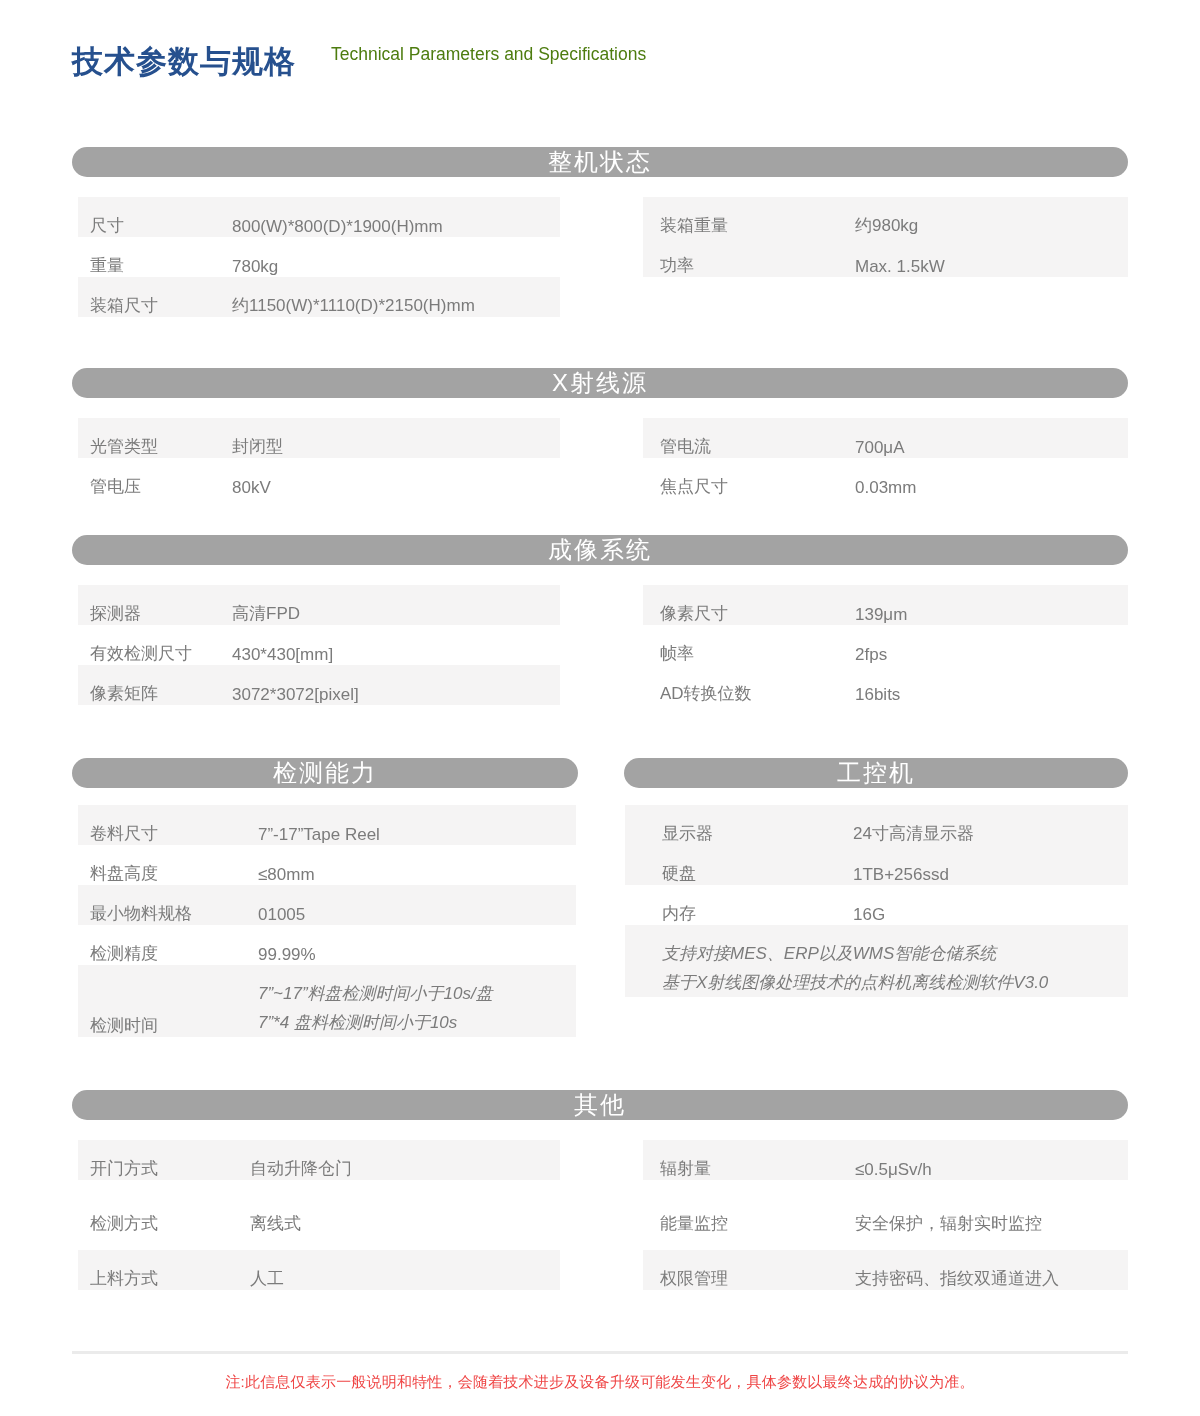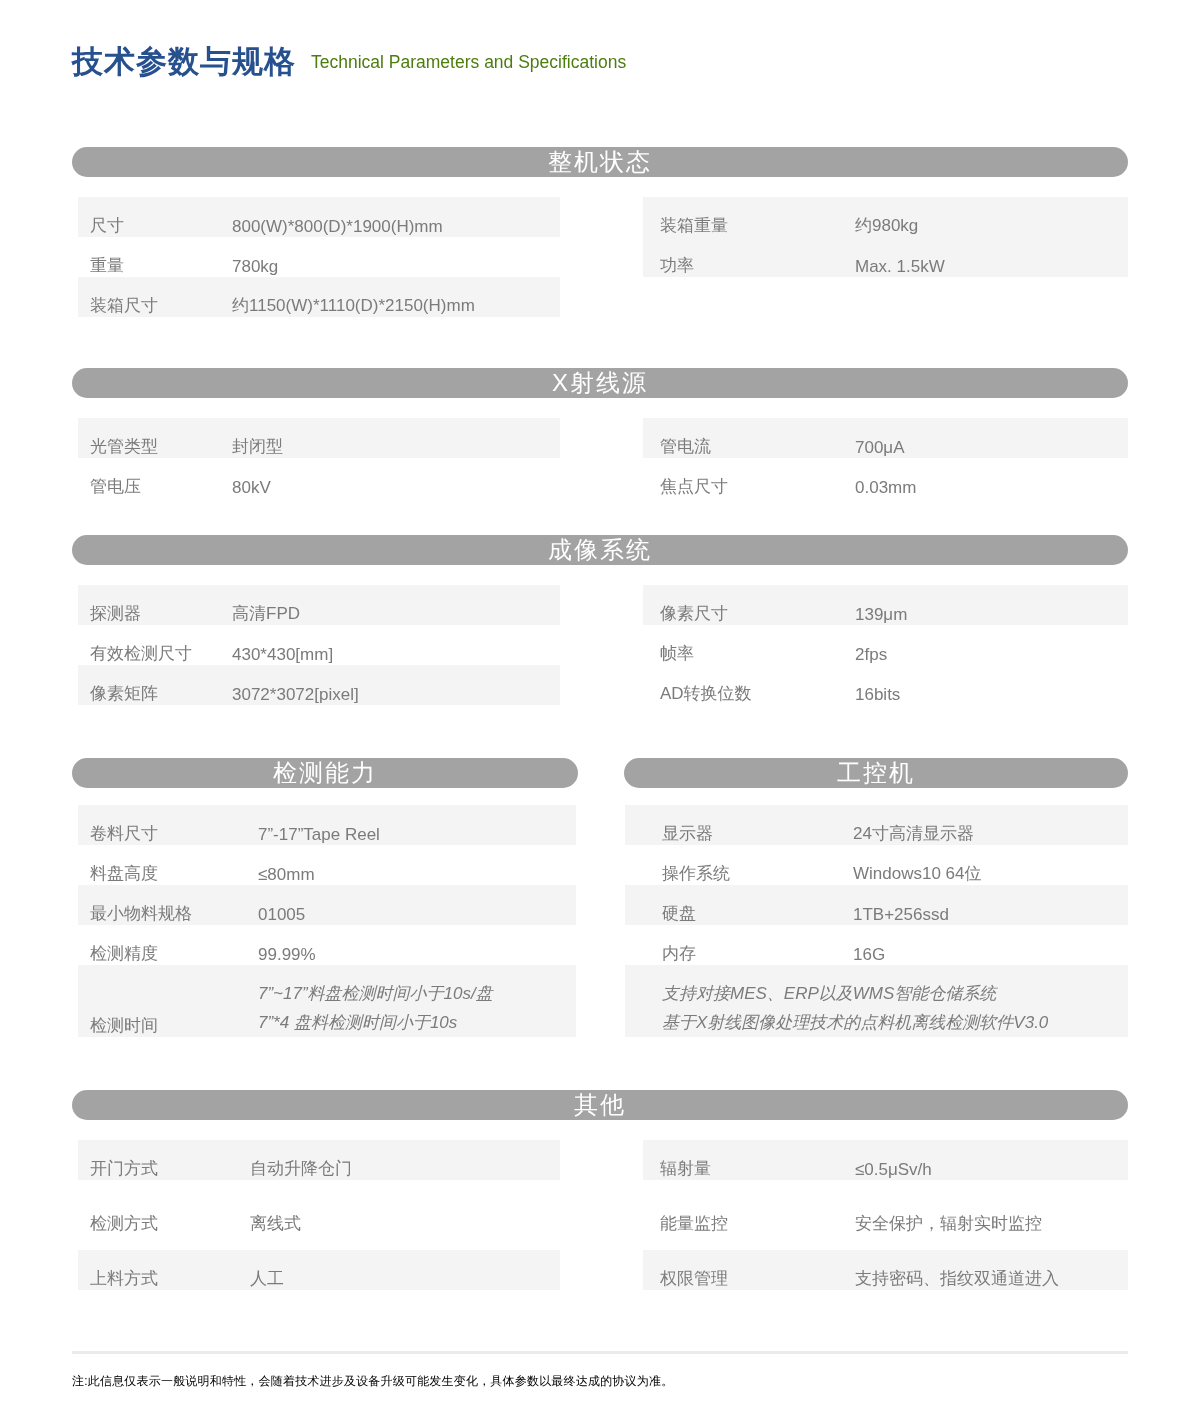--- a/index.html
+++ b/index.html
@@ -6,21 +6,21 @@
   html,body { background:#ffffff; }
   body {
     width:1200px; height:1416px;
     font-family:"Liberation Sans","DejaVu Sans",sans-serif;
     color:#7b7b7b;
     overflow:hidden;
   }
   .page { padding:44px 72px 0 72px; width:1200px; }
 
   
-  .title-row { display:flex; align-items:center; margin-bottom:67px; }
+  .title-row { display:flex; align-items:flex-start; margin-bottom:67px;gap:20px; }
   .title-zh { font-size:31px; line-height:36px; font-weight:700; color:#26508e; letter-spacing:1px; }
   .title-en { font-size:17.5px; font-weight:400; color:#4d7c0f; margin-left:15px; }
 
   
   .bar {
     height:30px; background:#a3a3a3; border-radius:15px;
     display:flex; align-items:center; justify-content:center;
     color:#ffffff; font-size:24px; letter-spacing:2px;
     margin-bottom:20px;
   }
@@ -59,21 +59,21 @@
   .ipc .lbl { width:191px; }
   .row.tall { height:72px; }
   .multiline { display:flex; flex-direction:column; justify-content:center; }
   .multiline .line { line-height:29px; white-space:nowrap;font-style:italic; }
 
   
   .sec-others .row { margin-bottom:15px; }
 
   
   .divider { margin-top:46px; height:3px; background:#ebebeb; width:1056px; }
-  .note { margin-top:19px; font-size:12px; color:#000000; letter-spacing:0.2px; }
+  .note { margin-top:19px; font-size:15px; color:#ef4444; letter-spacing:0.2px;text-align:center; }
 </style>
 </head>
 <body>
 
 <div class="page">
 
   <div class="title-row">
     <span class="title-zh">技术参数与规格</span>
     <span class="title-en">Technical Parameters and Specifications</span>
   </div>
@@ -205,24 +205,20 @@
         </div>
       </div>
       <div class="half-r ipc">
         <div class="bar">
           <span>工控机</span>
         </div>
         <div class="row shaded">
           <span class="lbl">显示器</span>
           <span class="val">24寸高清显示器</span>
         </div>
-        <div class="row">
-          <span class="lbl">操作系统</span>
-          <span class="val">Windows10 64位</span>
-        </div>
         <div class="row shaded">
           <span class="lbl">硬盘</span>
           <span class="val">1TB+256ssd</span>
         </div>
         <div class="row">
           <span class="lbl">内存</span>
           <span class="val">16G</span>
         </div>
         <div class="row shaded tall">
           <span class="val multiline">

